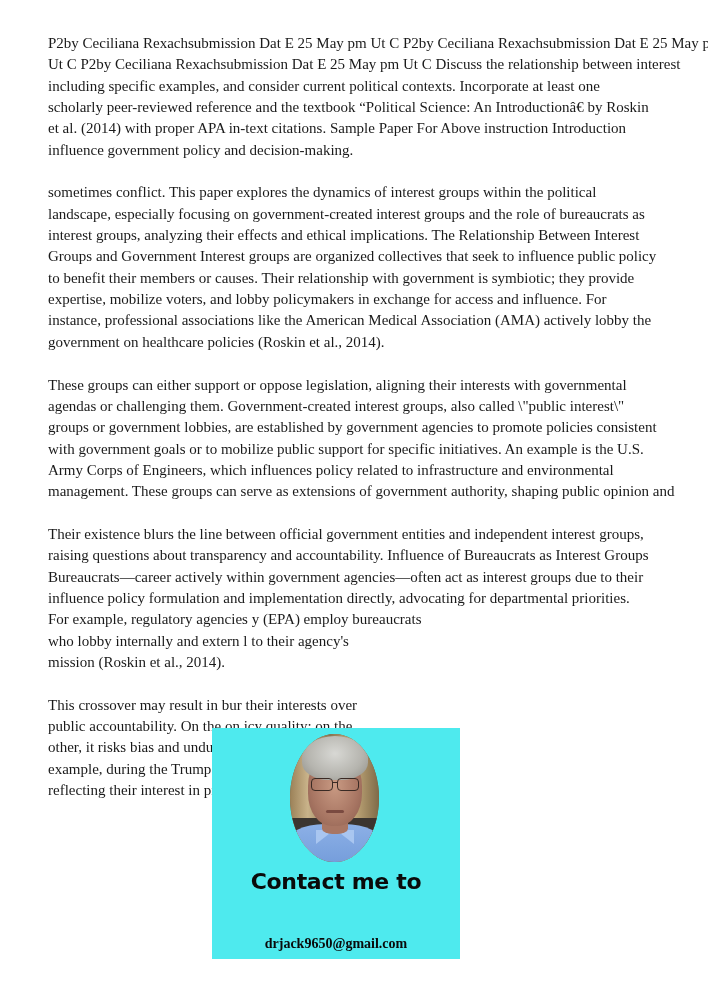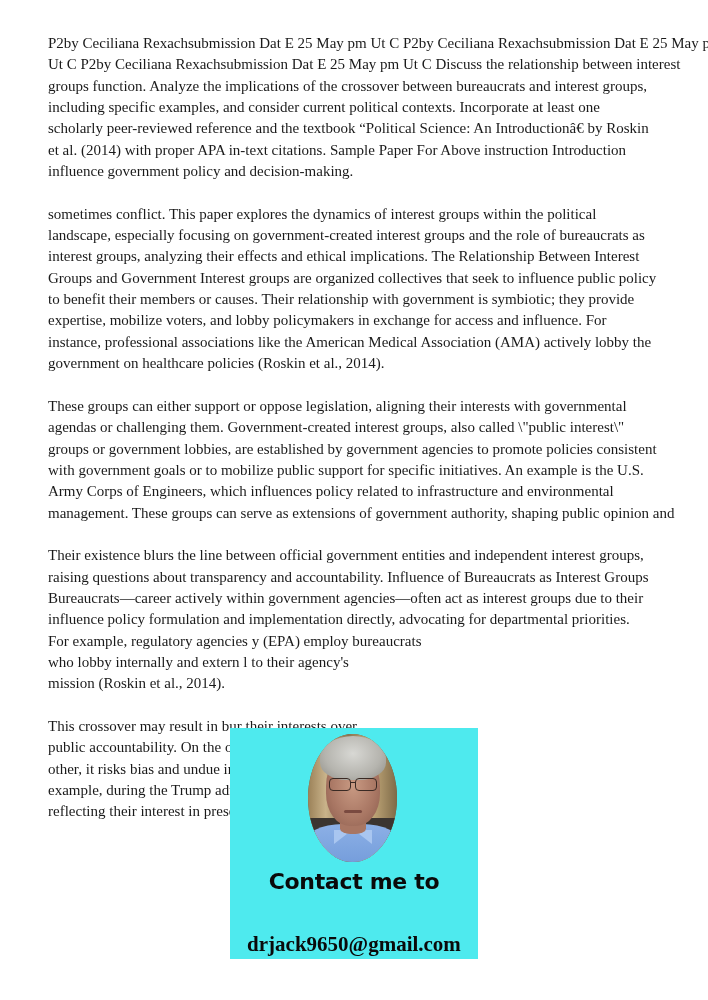--- a/index.html
+++ b/index.html
@@ -25,21 +25,21 @@
     }
     .para {
       margin: 0 0 21.35px 0;
     }
     .line {
       display: block;
       white-space: nowrap;
     }
     .overlay {
       position: absolute;
-      left: 230px;
+      left: 212px;
       top: 728px;
       width: 248px;
       height: 231px;
       background: #4eeaee;
       text-align: center;
     }
     .portrait {
       position: absolute;
       left: 78px;
       top: 6px;
@@ -161,33 +161,32 @@
     }
     .contact-line.one { top: 140px; }
     .contact-line.two { top: 170px; }
     .email {
       position: absolute;
       left: 0;
       top: 203px;
       width: 100%;
       font-family: "Liberation Serif", "DejaVu Serif", serif;
       font-weight: bold;
-      font-size: 21px;
+      font-size: 14px;
       line-height: 26px;
       color: #0a0a0a;
     }
   </style>
 </head>
 <body>
 
 <div class="page">
   <p class="para">
     <span class="line">P2by Ceciliana Rexachsubmission Dat E 25 May pm Ut C P2by Ceciliana Rexachsubmission Dat E 25 May pm</span>
     <span class="line">Ut C P2by Ceciliana Rexachsubmission Dat E 25 May pm Ut C Discuss the relationship between interest</span>
-    <span class="line">groups function. Analyze the implications of the crossover between bureaucrats and interest groups,</span>
     <span class="line">including specific examples, and consider current political contexts. Incorporate at least one</span>
     <span class="line">scholarly peer-reviewed reference and the textbook “Political Science: An Introductionâ€ by Roskin</span>
     <span class="line">et al. (2014) with proper APA in-text citations. Sample Paper For Above instruction Introduction</span>
     <span class="line">influence government policy and decision-making.</span>
   </p>
   <p class="para">
     <span class="line">sometimes conflict. This paper explores the dynamics of interest groups within the political</span>
     <span class="line">landscape, especially focusing on government-created interest groups and the role of bureaucrats as</span>
     <span class="line">interest groups, analyzing their effects and ethical implications. The Relationship Between Interest</span>
     <span class="line">Groups and Government Interest groups are organized collectives that seek to influence public policy</span>

